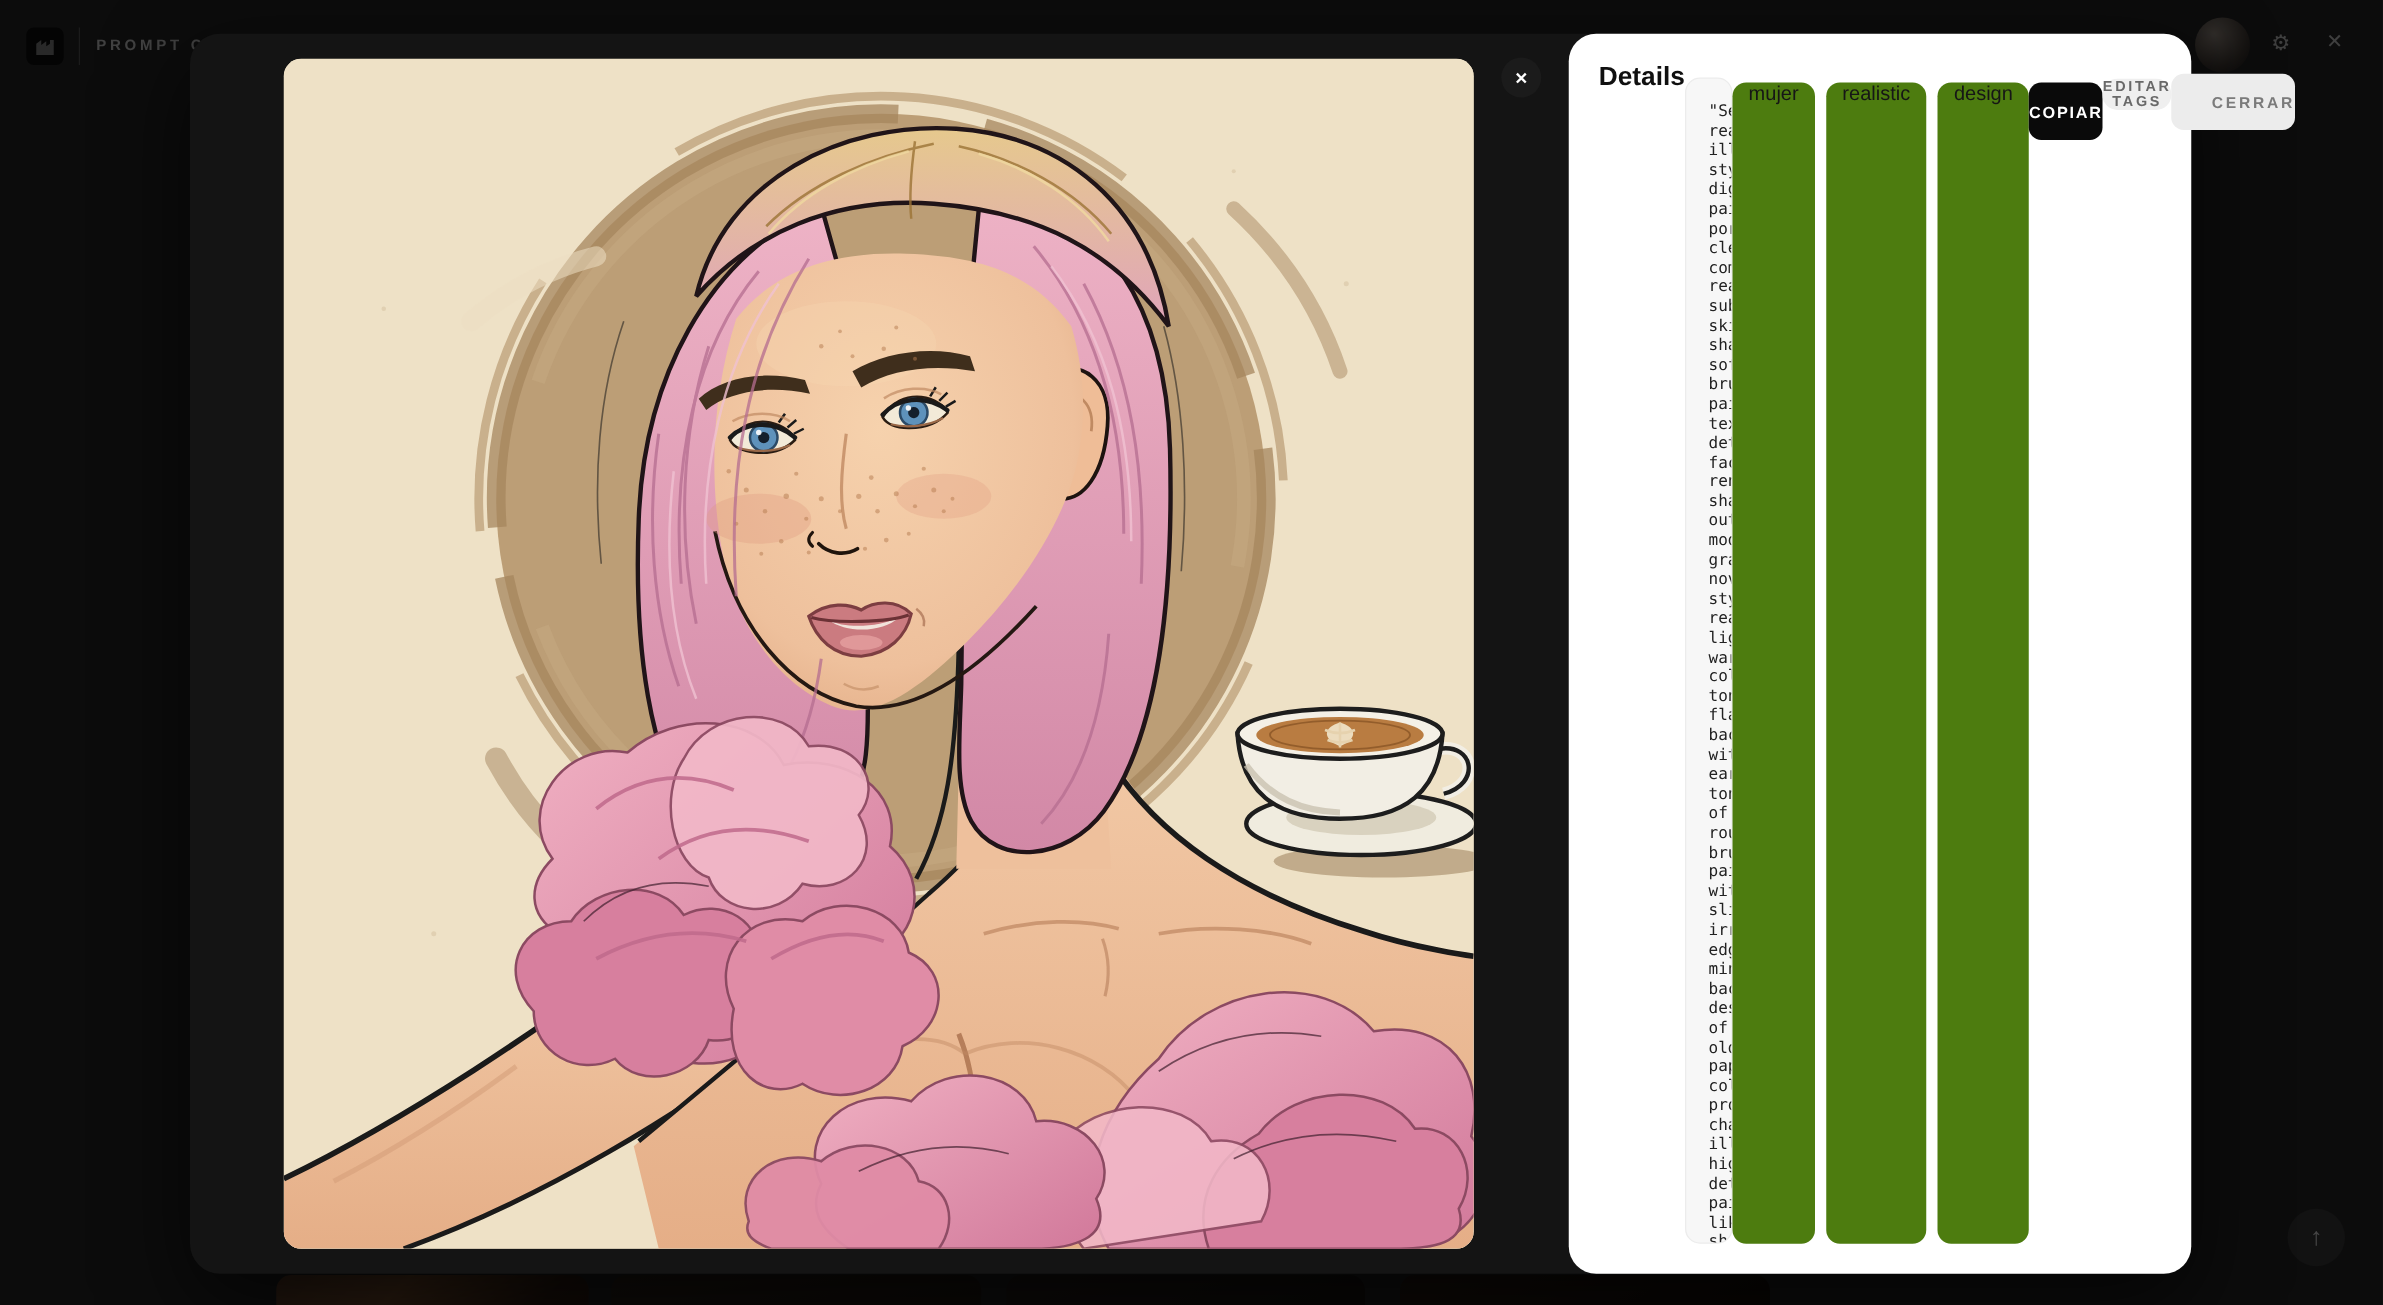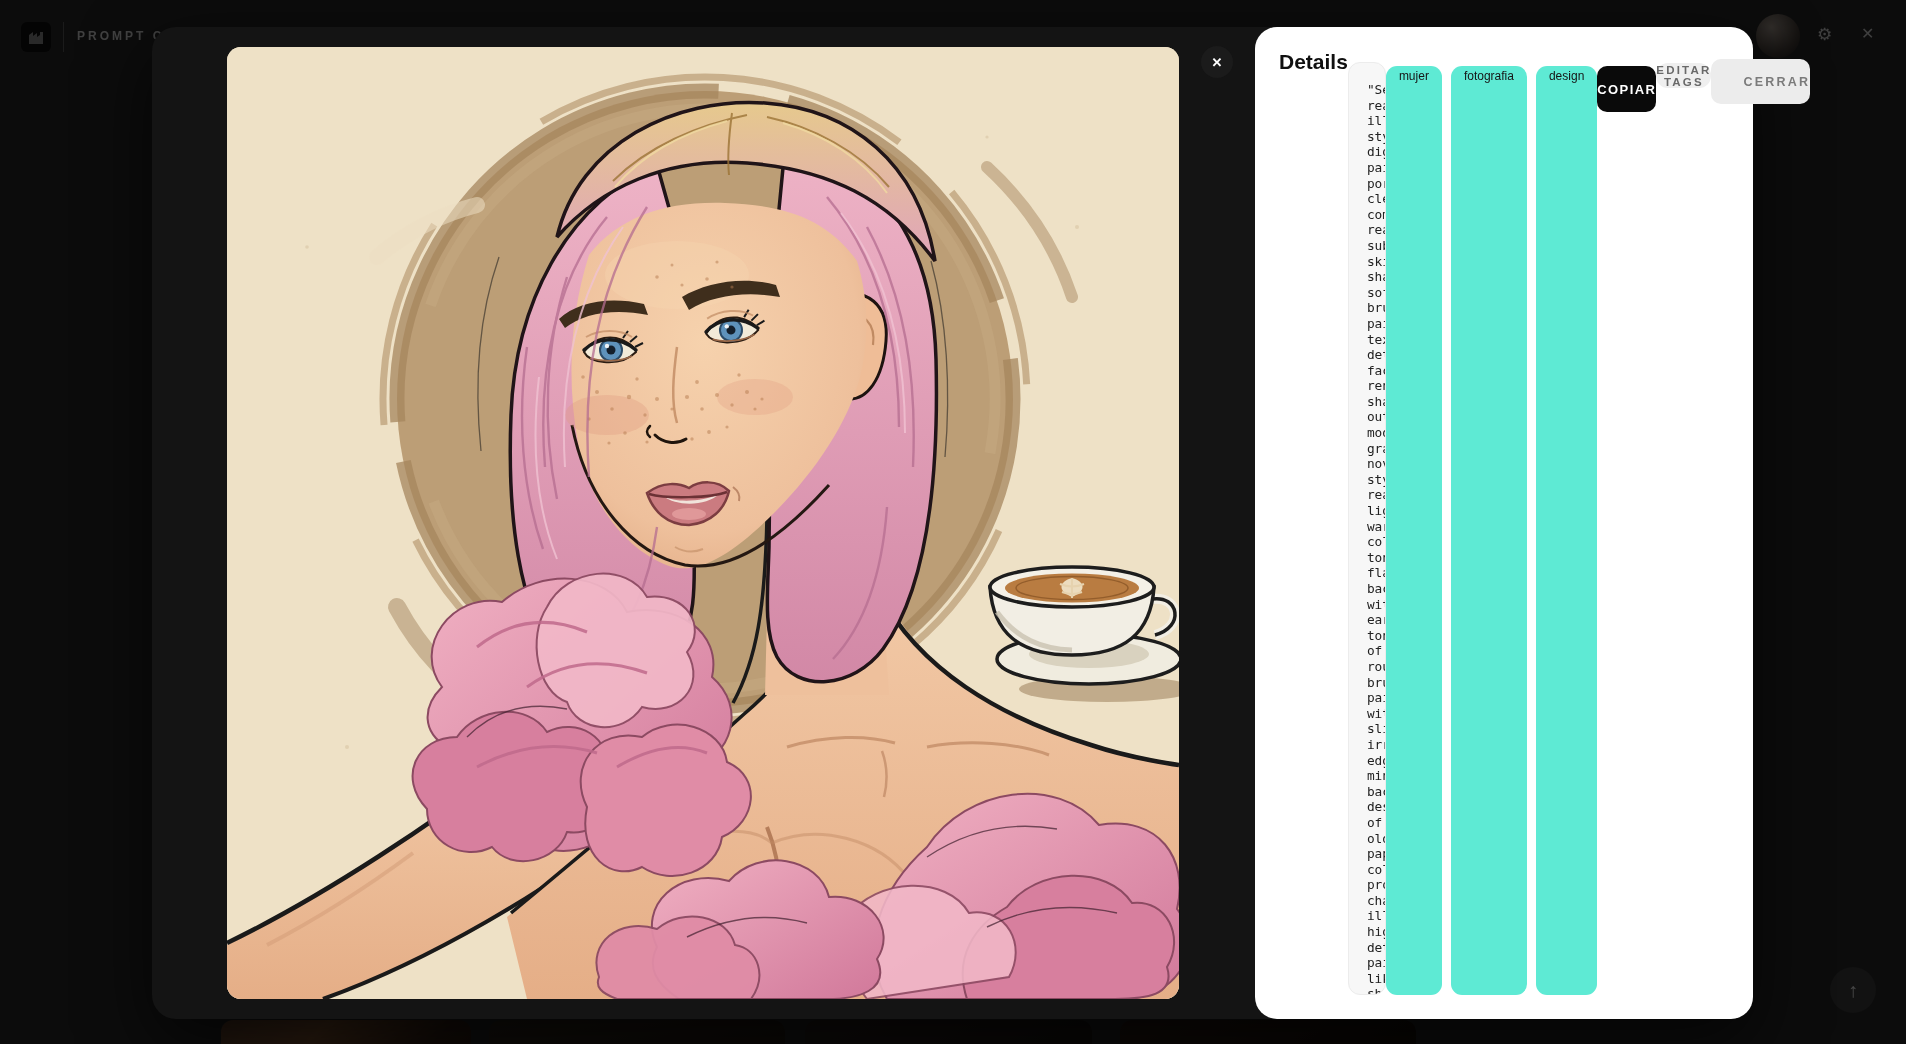--- a/index.html
+++ b/index.html
@@ -44,21 +44,21 @@
 
   
   .panel { position:absolute; left:1103px; top:0; width:498px; height:992px; background:#ffffff;
            border-radius:22px; padding:22px 24px 24px 24px; display:flex; flex-direction:row; }
   .panel h1 { font-size:21px; font-weight:700; color:#101010; line-height:26px; }
   .prompt-box { margin-top:13px; flex:1; background:#f7f7f7; border:1px solid #ececec;
                 border-radius:12px; padding:19px 18px; overflow:hidden; }
   .prompt-text { font-family:"DejaVu Sans Mono","Liberation Mono",monospace; font-size:12.8px;
                  line-height:15.6px; color:#222222; word-spacing:1px; }
   .tags { margin-top:17px; display:flex; gap:9px; }
-  .tag { background:#5eead4; border-radius:11px; padding:3px 13px 4px 13px; font-size:12px;
+  .tag { background:#4d7c0f; border-radius:11px; padding:3px 13px 4px 13px; font-size:16px;
          color:#161616; line-height:14px; }
   .btn { width:100%; border:none; border-radius:10px; cursor:pointer;
          font-family:"Liberation Sans", sans-serif; }
   .btn-edit  { margin-top:14px; height:25px; border-radius:12px; background:#efefef; color:#696969;
                font-size:11.5px; letter-spacing:2.2px; font-weight:600; }
   .btn-copy  { margin-top:17px; height:46px; background:#0a0a0a; color:#ffffff; font-size:13px;
                letter-spacing:1.4px; font-weight:700; }
   .btn-close { margin-top:10px; height:45px; background:#ececec; color:#7b7b7b; font-size:12.5px;
                letter-spacing:2.2px; font-weight:600;padding-left:32px; }
 </style>
@@ -319,21 +319,21 @@
       <span>✕</span>
     </button>
 
     <div class="panel">
       <h1>Details</h1>
       <div class="prompt-box">
         <div class="prompt-text">"Semi-realistic illustration style, digital painting portrait, clean comic realism, subtle skin shading, soft brush painting texture, detailed facial rendering, sharp outline, modern graphic novel style, realistic lighting, warm color tones, flat background with earthy tones of round brush painted with slightly irregular edges, minimalist background design of old paper color, professional character illustration, high detail, painting-like shading, soft shadows, stylized realism, editorial illustration style, clean edges, smooth texture, Artstation style, high-quality digital portrait."</div>
       </div>
       <div class="tags">
         <span class="tag">mujer</span>
-        <span class="tag">fotografia</span>
+        <span class="tag">realistic</span>
         <span class="tag">design</span>
       </div>
       <button class="btn btn-copy">COPIAR</button>
       <button class="btn btn-edit">EDITAR TAGS</button>
       <button class="btn btn-close">CERRAR</button>
     </div>
   </div>
 </div>
 
 </body></html>

